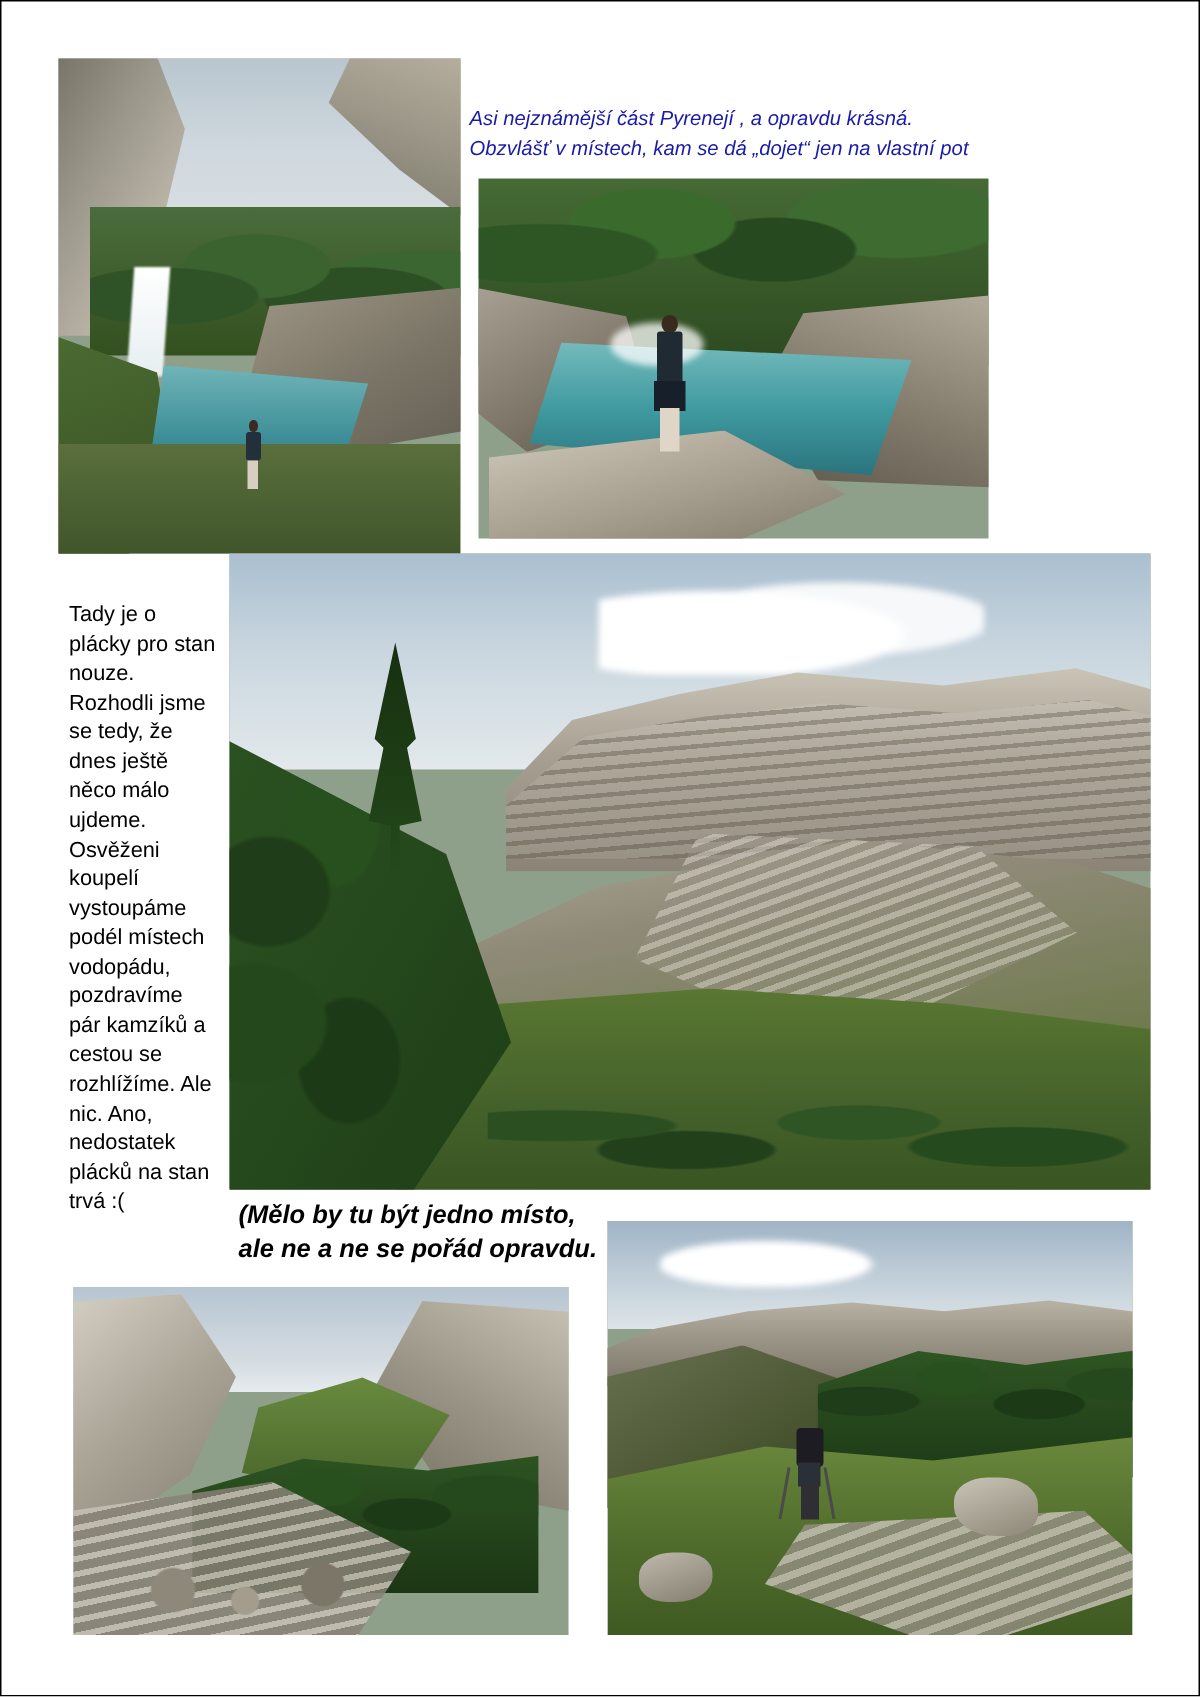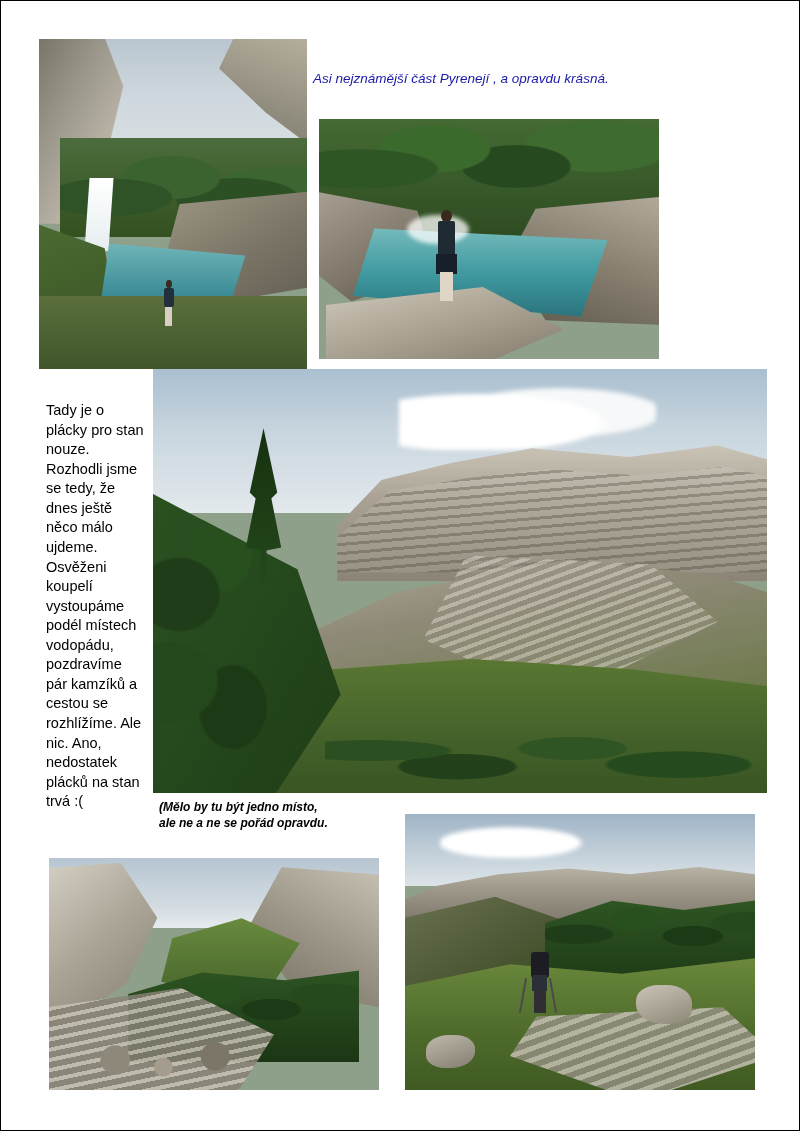--- a/index.html
+++ b/index.html
@@ -69,21 +69,21 @@
     width: 100px;
     font-size: 14.5px;
     color: #000;
     line-height: 1.35;
   }
   .caption-italic {
     position: absolute;
     left: 158px;
     top: 798px;
     width: 240px;
-    font-size: 12px;
+    font-size: 17px;
     font-style: italic;
     font-weight: bold;
     color: #000;
     line-height: 1.35;
   }
 
   
   #photo1 { left: 38px; top: 38px; width: 268px; height: 330px; }
   #photo1 .p1-sky {
     position: absolute; left: 0; top: 0; width: 100%; height: 46%;
@@ -362,20 +362,21 @@
     <div class="p1-bank"></div>
     <div class="p1-person">
       <div class="head"></div>
       <div class="body"></div>
       <div class="legs"></div>
     </div>
   </div>
 
   <div class="subtitle">
     <div>Asi nejznámější část Pyrenejí , a opravdu krásná.</div>
+    <div>Obzvlášť  v místech, kam se dá „dojet“ jen na vlastní pot</div>
   </div>
 
   <div class="photo" id="photo2">
     <div class="p2-veg"></div>
     <div class="p2-rockL"></div>
     <div class="p2-rockR"></div>
     <div class="p2-water"></div>
     <div class="p2-foam"></div>
     <div class="p2-slab"></div>
     <div class="p2-person">

